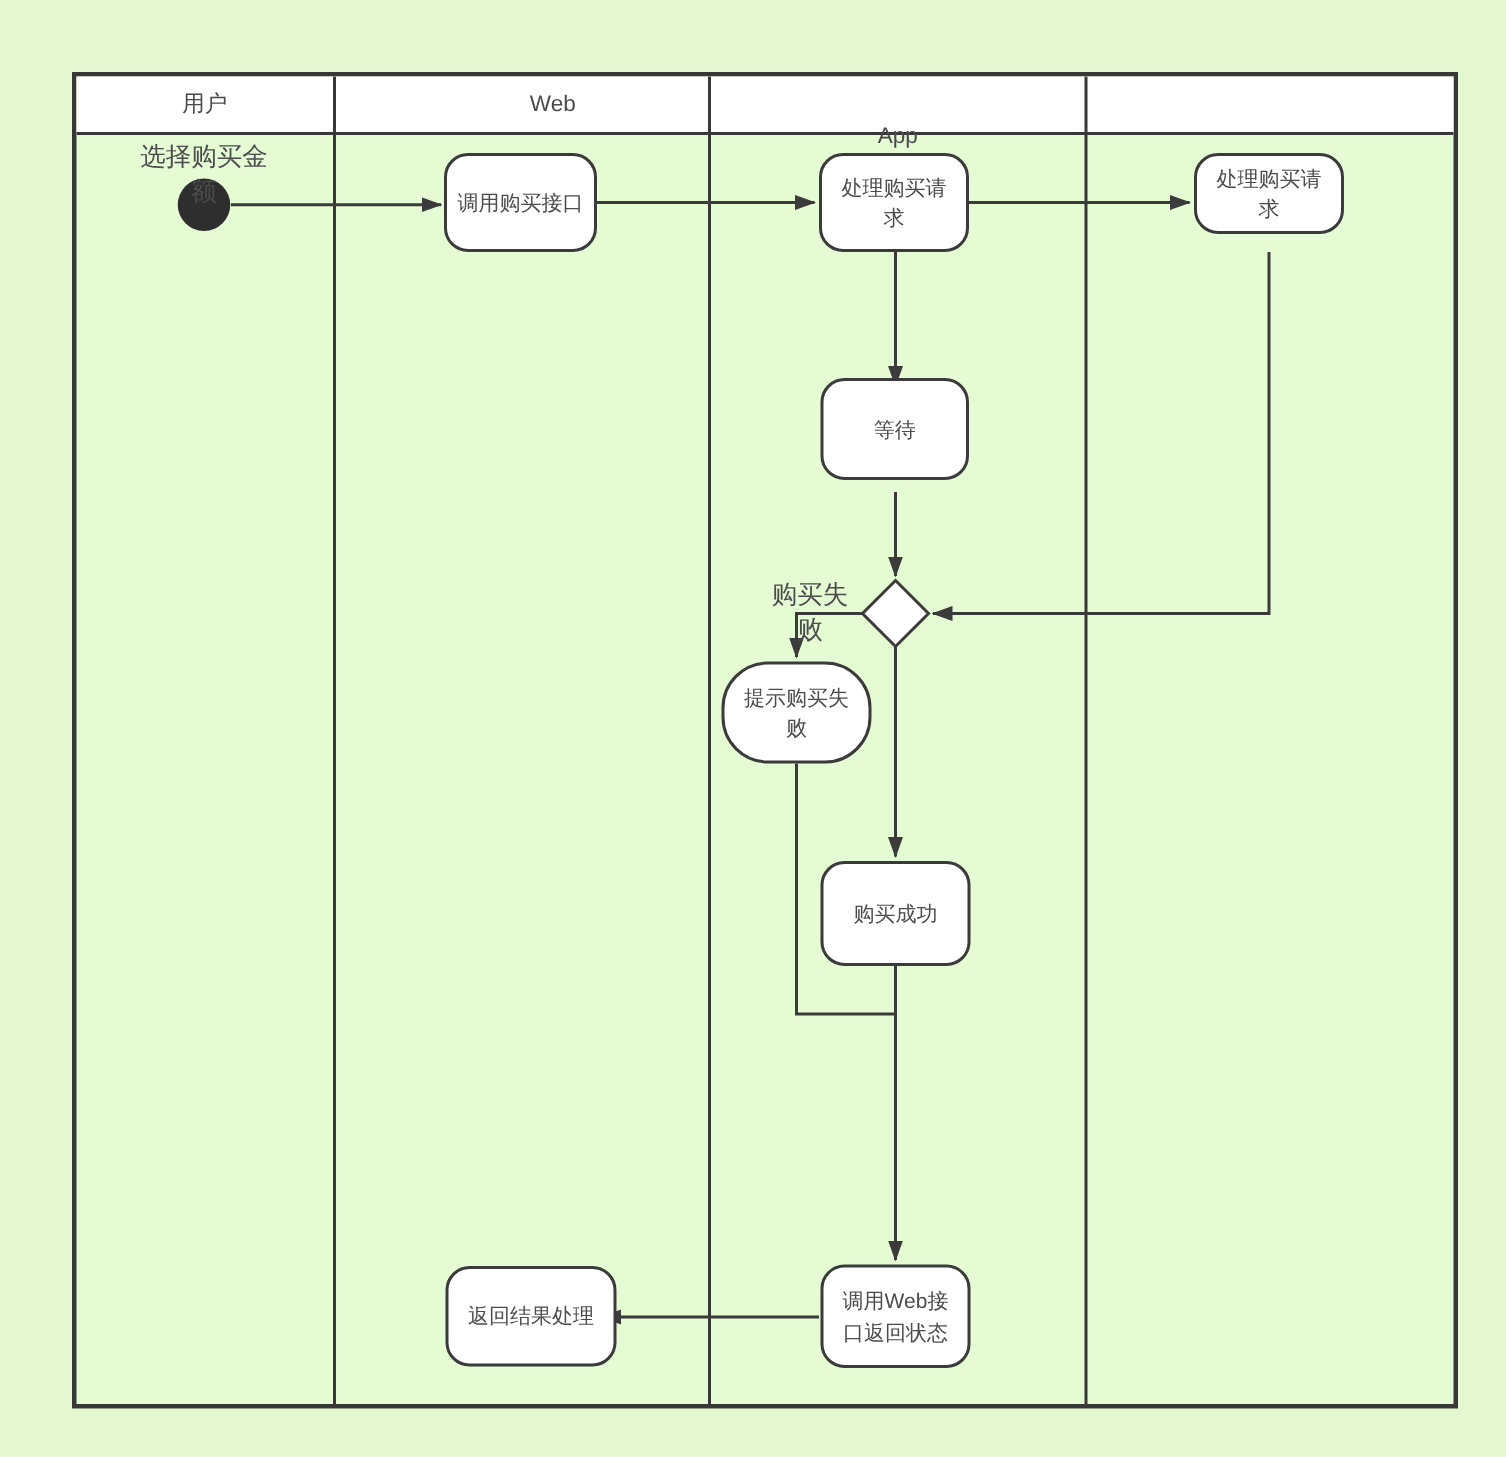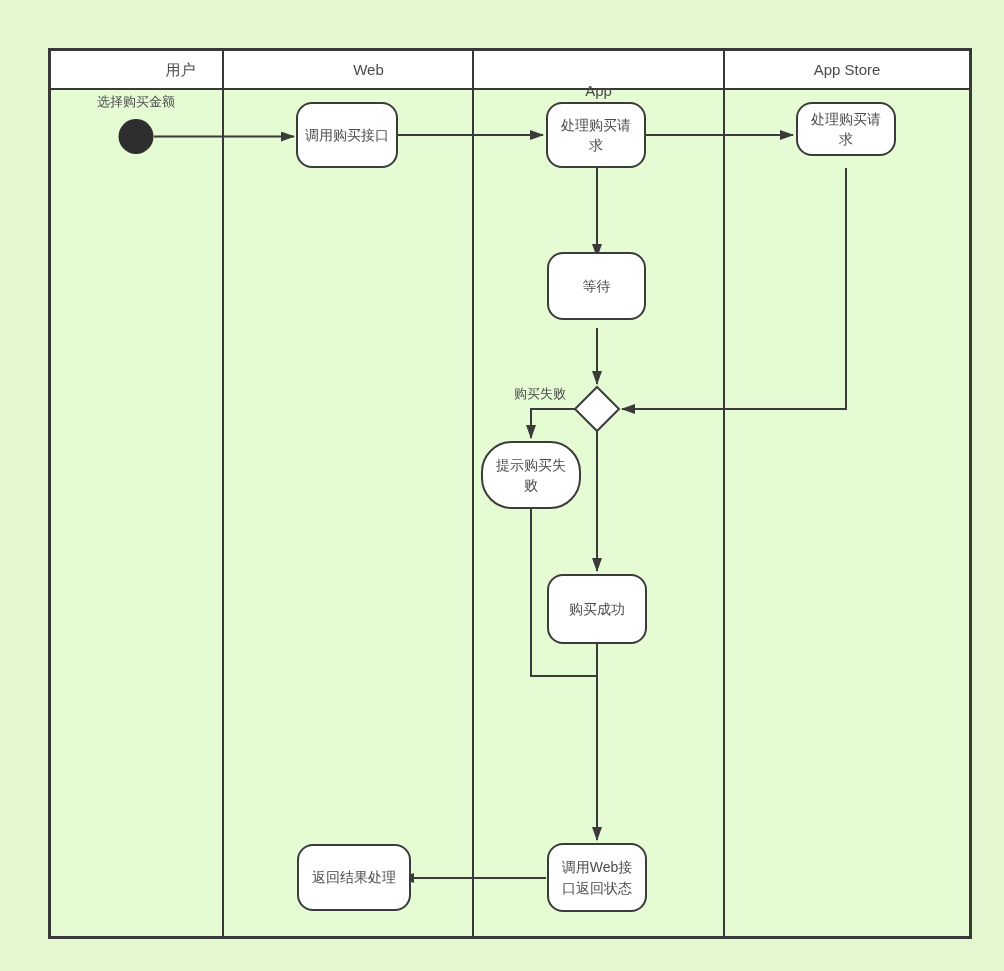--- a/index.html
+++ b/index.html
@@ -67,36 +67,35 @@
     justify-content: center;
     text-align: center;
     font-size: 14px;
     line-height: 1.45;
     color: #4c4c4c;
     padding: 0 7px;
   }
   .float-label {
     position: absolute;
     z-index: 4;
-    font-size: 13px;
+    font-size: 17px;
     color: #4c4c4c;
     text-align: center;
   }
 </style>
 </head>
 <body>
 
 <div class="canvas">
 
   <div class="board">
     <div class="lane-header">
-      <div class="lane-label" style="left:0; width:171px;padding-left:44px;">用户</div>
+      <div class="lane-label" style="left:0; width:171px;">用户</div>
       <div class="lane-label" style="left:173px; width:289px;">Web</div>
       <div class="lane-label" style="left:423px; width:249px;margin-top:21px;">App</div>
-      <div class="lane-label" style="left:674px; width:244px;">App Store</div>
     </div>
     <div class="lane-divider" style="left:171px;"></div>
     <div class="lane-divider" style="left:421px;"></div>
     <div class="lane-divider" style="left:672px;"></div>
   </div>
 
   <svg class="connectors" width="1004" height="971" viewBox="0 0 1004 971">
     <defs>
       <marker id="ah" markerUnits="userSpaceOnUse" markerWidth="15" markerHeight="11" refX="13" refY="5" orient="auto">
         <path d="M0,0 L14,5 L0,10 Z" fill="#3b3b3b"></path>

